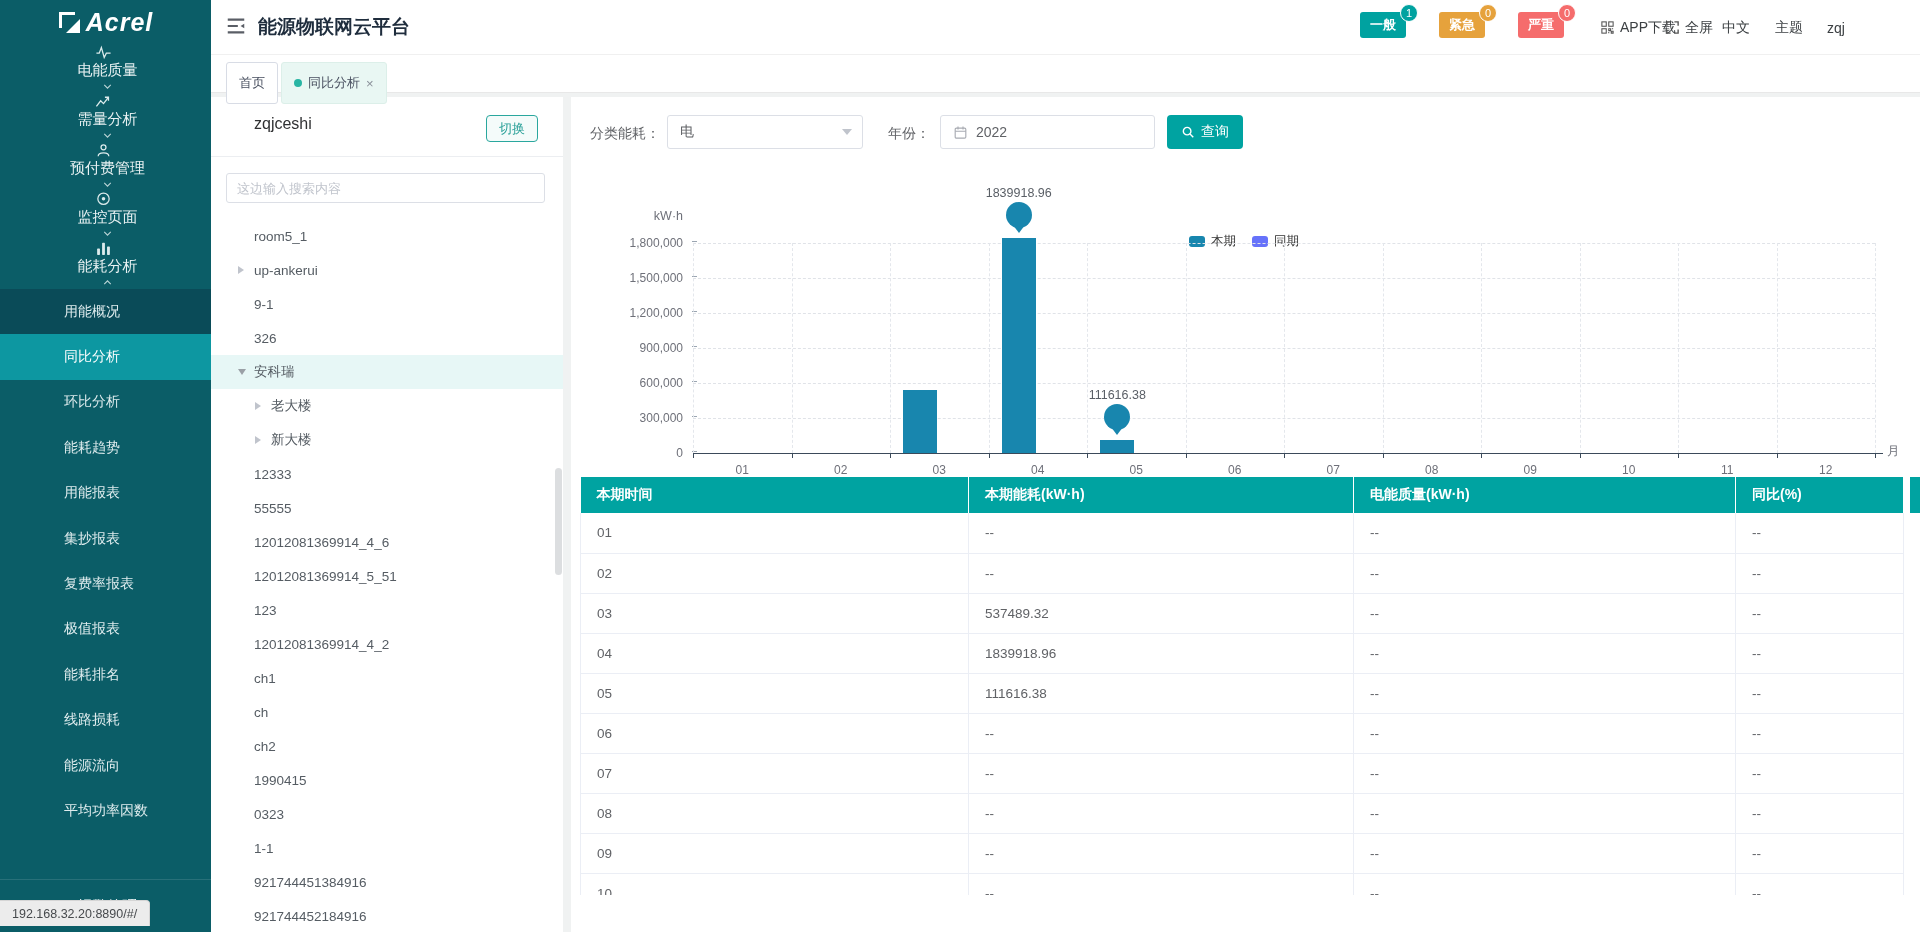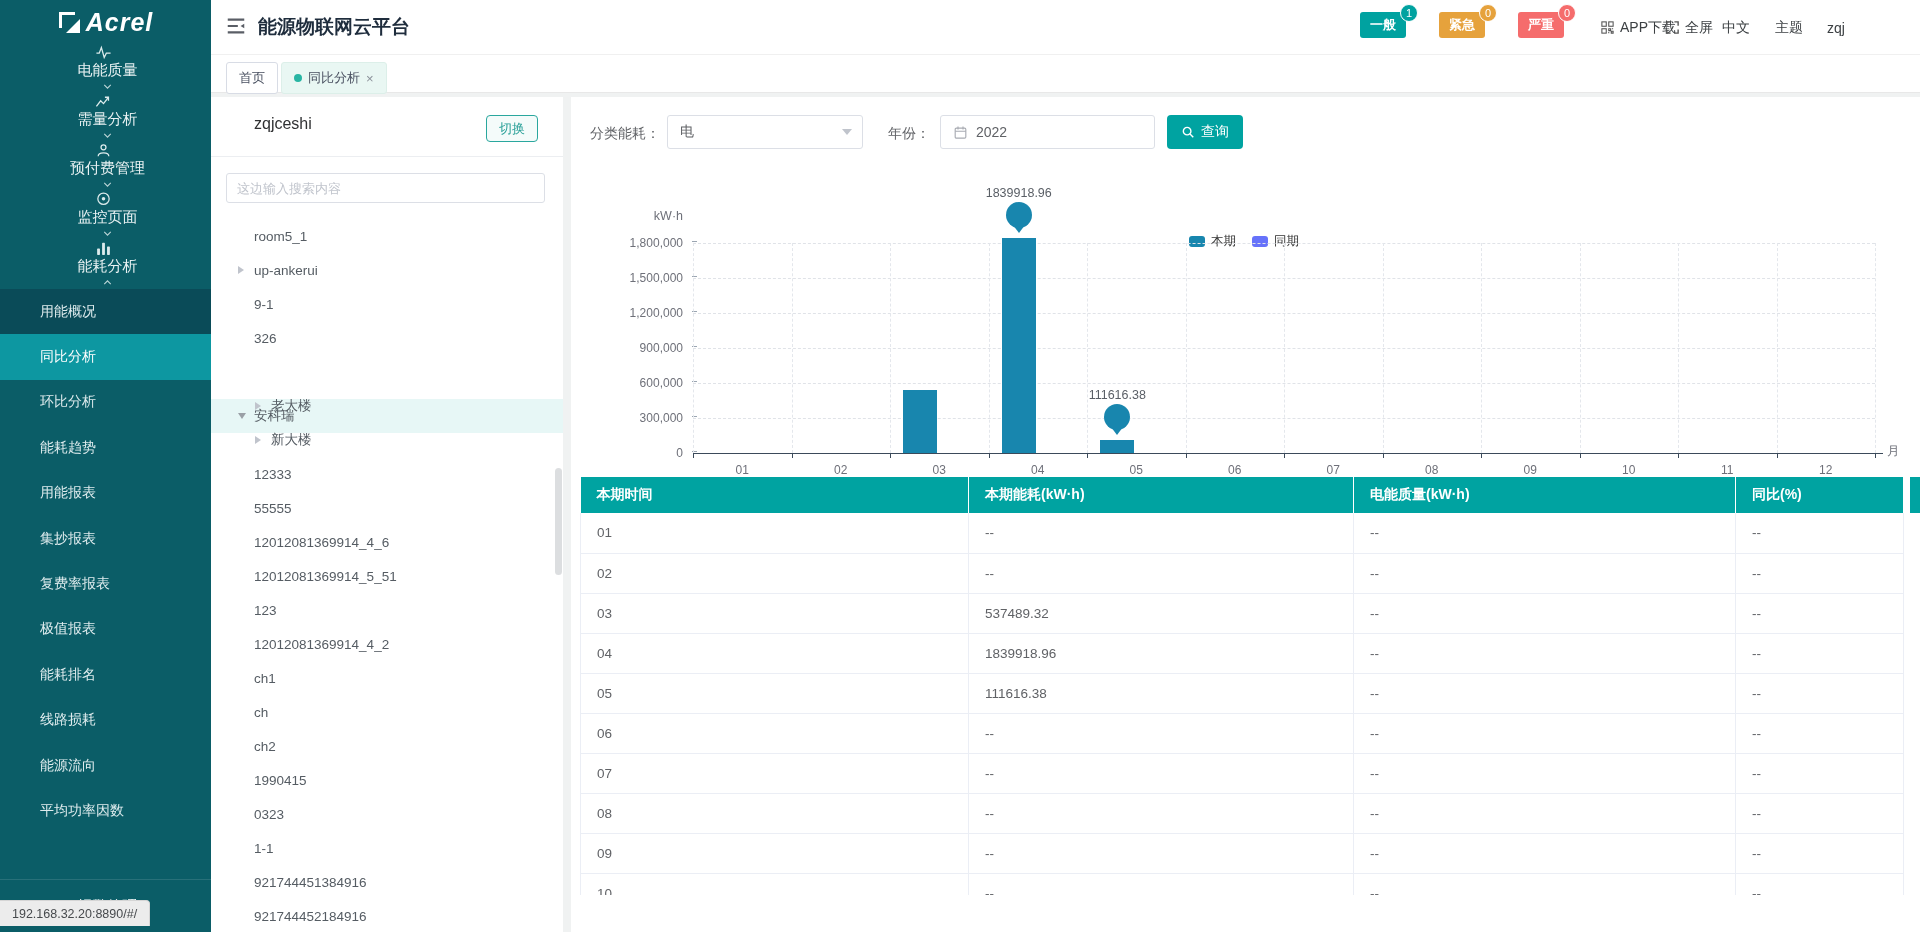--- a/index.html
+++ b/index.html
@@ -11,56 +11,56 @@
   #sidebar { position:absolute; left:0; top:0; width:211px; height:932px; background:#0b5d67; z-index:5; }
   #logo { position:absolute; left:0; top:0; width:211px; height:44px; display:flex; align-items:center; justify-content:center; gap:6px; cursor:pointer; }
   #logo .glyph { width:22px; height:22px; position:relative; }
   #logo .glyph::before { content:''; position:absolute; left:1px; top:1px; width:13px; height:13px; border:3px solid #fff; border-right:none; border-bottom:none; }
   #logo .glyph::after { content:''; position:absolute; right:0; bottom:0; width:0; height:0; border-left:14px solid transparent; border-bottom:14px solid #fff; }
   #logo .logo-text { color:#fff; font-size:25px; font-weight:bold; font-style:italic; letter-spacing:1px; }
   .menu-item { height:49px; display:flex; align-items:center; padding:0 16px 0 20px; color:#e9f2f3; font-size:15px; cursor:pointer;flex-direction:column; }
   .menu-item .mi-icon { width:17px; height:17px; margin-right:9px; color:#dcebec; display:inline-flex; }
   .menu-item .mi-label { flex:1; }
   .menu-item .mi-arrow { color:#bcd6d8; display:inline-flex; }
-  .submenu-item { height:45.4px; display:flex; align-items:center; padding-left:40px; color:#dfecee; font-size:14px; cursor:pointer; }
+  .submenu-item { height:45.4px; display:flex; align-items:center; padding-left:64px; color:#dfecee; font-size:14px; cursor:pointer; }
   .submenu-item.dark { background:#0a4b58; }
   .submenu-item.active { background:#0d97a1; color:#fff; }
   #menu-bottom { border-top:1px solid rgba(255,255,255,0.12); }
 
   
   #topbar { position:absolute; left:211px; top:0; width:1709px; height:55px; background:#fff; border-bottom:1px solid #f0f0f0; z-index:4; }
   #hamburger { position:absolute; left:14px; top:15px; width:22px; height:22px; color:#5a5e66; cursor:pointer; }
   #page-title { position:absolute; left:47px; top:14px; font-size:19px; font-weight:bold; color:#1f2d3d; }
   .alarm-btn { position:absolute; top:12px; width:46px; height:26px; border-radius:3px; color:#fff; font-size:13px; font-weight:bold;
     display:flex; align-items:center; justify-content:center; cursor:pointer; }
   .alarm-badge { position:absolute; top:-8px; right:-12px; min-width:18px; height:18px; border-radius:9px; border:1px solid #fff;
     color:#fff; font-size:11px; font-weight:normal; display:flex; align-items:center; justify-content:center; padding:0 4px; }
   .top-link { position:absolute; top:0; height:55px; display:flex; align-items:center; gap:5px; color:#3c4043; font-size:14px; cursor:pointer; }
   .top-link .tl-icon { display:inline-flex; color:#555; }
 
   
   #tabbar { position:absolute; left:211px; top:55px; width:1709px; height:38px; background:#fff; border-bottom:1px solid #e8e8e8; z-index:3; }
-  .crumb-tab { position:absolute; top:7px; height:32px; display:flex; align-items:center; gap:6px; padding:0 12px;
+  .crumb-tab { position:absolute; top:7px; height:42px; display:flex; align-items:center; gap:6px; padding:0 12px;
     font-size:13px; color:#495060; border:1px solid #d8dce5; border-radius:3px; background:#fff; cursor:pointer; }
   .crumb-tab.active { background:#e9f7f3; border-color:#dcefe9; }
   .crumb-dot { width:8px; height:8px; border-radius:50%; background:#28b5a3; }
   .crumb-close { font-size:13px; color:#8a9099; cursor:pointer; line-height:1; }
 
   
   #tree-panel { position:absolute; left:211px; top:97px; width:352px; height:835px; background:#fff; z-index:2; }
   #tree-title { position:absolute; left:43px; top:18px; font-size:16px; color:#303133; }
   .btn-outline { position:absolute; left:275px; top:18px; width:52px; height:27px; border:1px solid #2aa79e; border-radius:4px;
     background:#f4fbfa; color:#259e96; font-size:13px; display:flex; align-items:center; justify-content:center; cursor:pointer; }
   #tree-divider { position:absolute; left:0; top:59px; width:352px; height:1px; background:#eceef1; }
   #tree-search { position:absolute; left:15px; top:76px; width:319px; height:30px; border:1px solid #dcdfe6; border-radius:3px;
     padding:0 10px; font-size:13px; color:#606266; outline:none; font-family:inherit; }
   #tree-search::placeholder { color:#c0c4cc; }
   #tree-list { position:absolute; left:0; top:118px; width:352px; height:717px; overflow:hidden; }
   .tree-item { position:absolute; left:0; width:352px; height:34px; display:flex; align-items:center; font-size:13.5px; color:#555c63; cursor:pointer; }
-  .tree-item.selected { background:#e7f7f6;margin-top:44px; }
+  .tree-item.selected { background:#e7f7f6; }
   .tree-arrow { width:0; height:0; position:absolute; }
   .tree-arrow.right { border-top:4.5px solid transparent; border-bottom:4.5px solid transparent; border-left:6px solid #c0c4cc; }
   .tree-arrow.down { border-left:4.5px solid transparent; border-right:4.5px solid transparent; border-top:6px solid #9aa0a6; }
   #tree-scroll-thumb { position:absolute; left:344px; top:371px; width:7px; height:107px; border-radius:4px; background:#dcdee0; cursor:pointer; }
 
   
   #main-panel { position:absolute; left:571px; top:97px; width:1349px; height:835px; background:#fff; z-index:2; }
   .filter-label { position:absolute; font-size:14px; color:#606266; top:28px; }
   #cat-select { position:absolute; left:96px; top:18px; width:196px; height:34px; border:1px solid #dcdfe6; border-radius:3px;
     display:flex; align-items:center; padding:0 12px; font-size:14px; color:#606266; cursor:pointer; }

